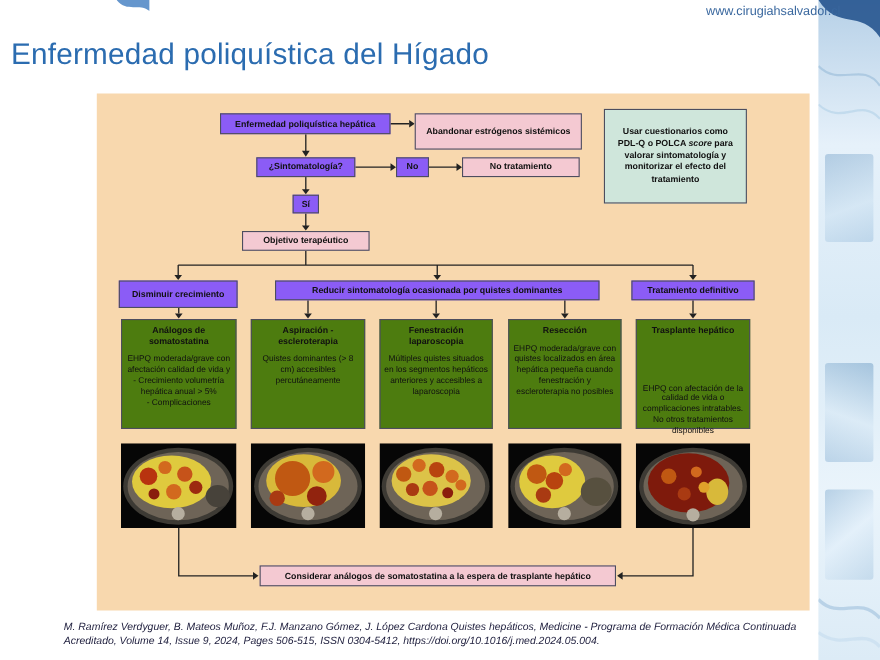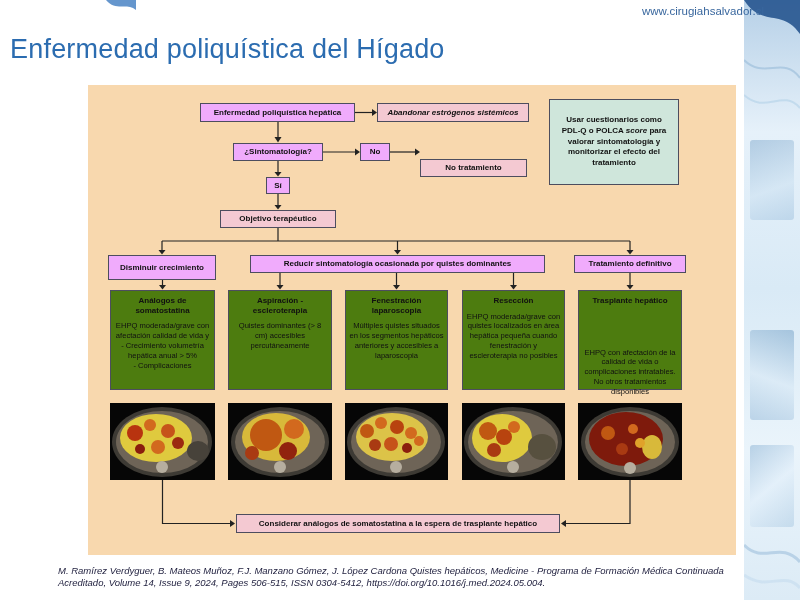--- a/index.html
+++ b/index.html
@@ -35,30 +35,30 @@
     position:absolute; left:88px; top:85px; width:648px; height:470px; z-index:2;
     background:#f8d8ae;
   }
   .connectors { position:absolute; left:0; top:0; }
 
   .box {
     position:absolute; display:flex; align-items:center; justify-content:center;
     text-align:center; font-size:8px; line-height:1.15; font-weight:600;
     border:1px solid #4d4d5e; padding:1px 3px; color:#111;
   }
-  .blue { background:#f0abfc; }
+  .blue { background:#8b5cf6; }
   .pink { background:#f4c9d2; }
   .teal { background:#cfe6db; font-weight:600; font-size:8px; line-height:1.35; padding:5px 6px; }
   .teal .it { font-style:italic; }
 
   .b-root     { left:112px; top:18px;  width:155px; height:19px; }
-  .b-abandon  { left:289px; top:18px;  width:152px; height:19px;font-style:italic; }
+  .b-abandon  { left:289px; top:18px;  width:152px; height:33px; }
   .b-symptom  { left:145px; top:58px;  width:90px;  height:18px; }
   .b-no       { left:272px; top:58px;  width:30px;  height:18px; }
-  .b-notreat  { left:332px; top:58px;  width:107px; height:18px;margin-top:16px; }
+  .b-notreat  { left:332px; top:58px;  width:107px; height:18px; }
   .b-note     { left:461px; top:14px;  width:130px; height:86px; }
   .b-si       { left:178px; top:92px;  width:24px;  height:17px; }
   .b-objetivo { left:132px; top:125px; width:116px; height:18px; }
   .b-branch1  { left:20px;  top:170px; width:108px; height:25px; }
   .b-branch2  { left:162px; top:170px; width:295px; height:18px; }
   .b-branch3  { left:486px; top:170px; width:112px; height:18px; }
   .b-footer   { left:148px; top:429px; width:324px; height:19px; }
 
   .treat {
     position:absolute; top:205px; height:100px; background:#4d7c0f;

